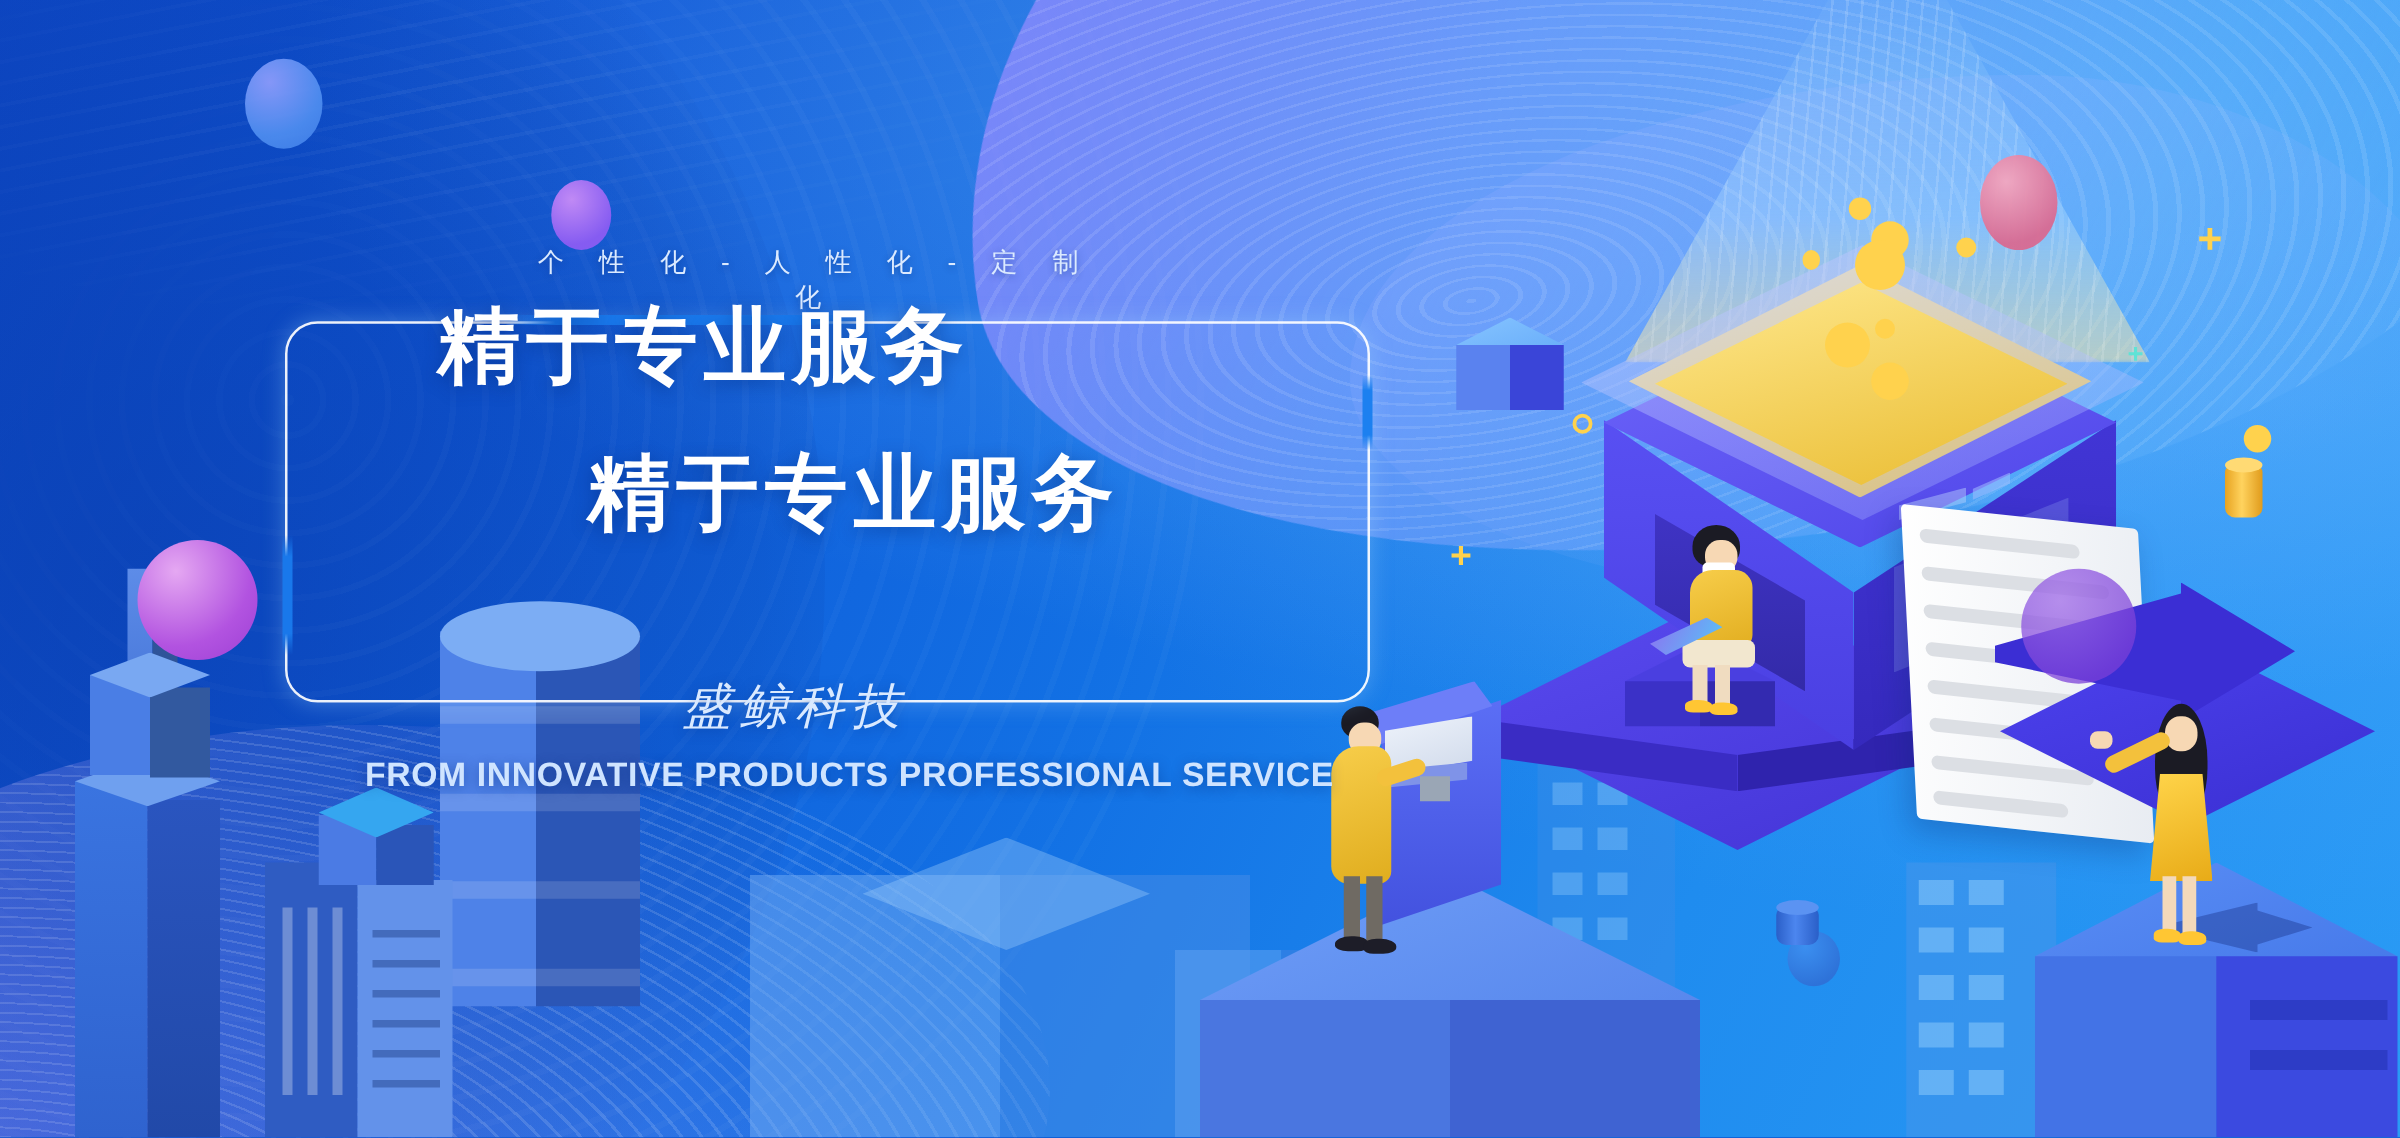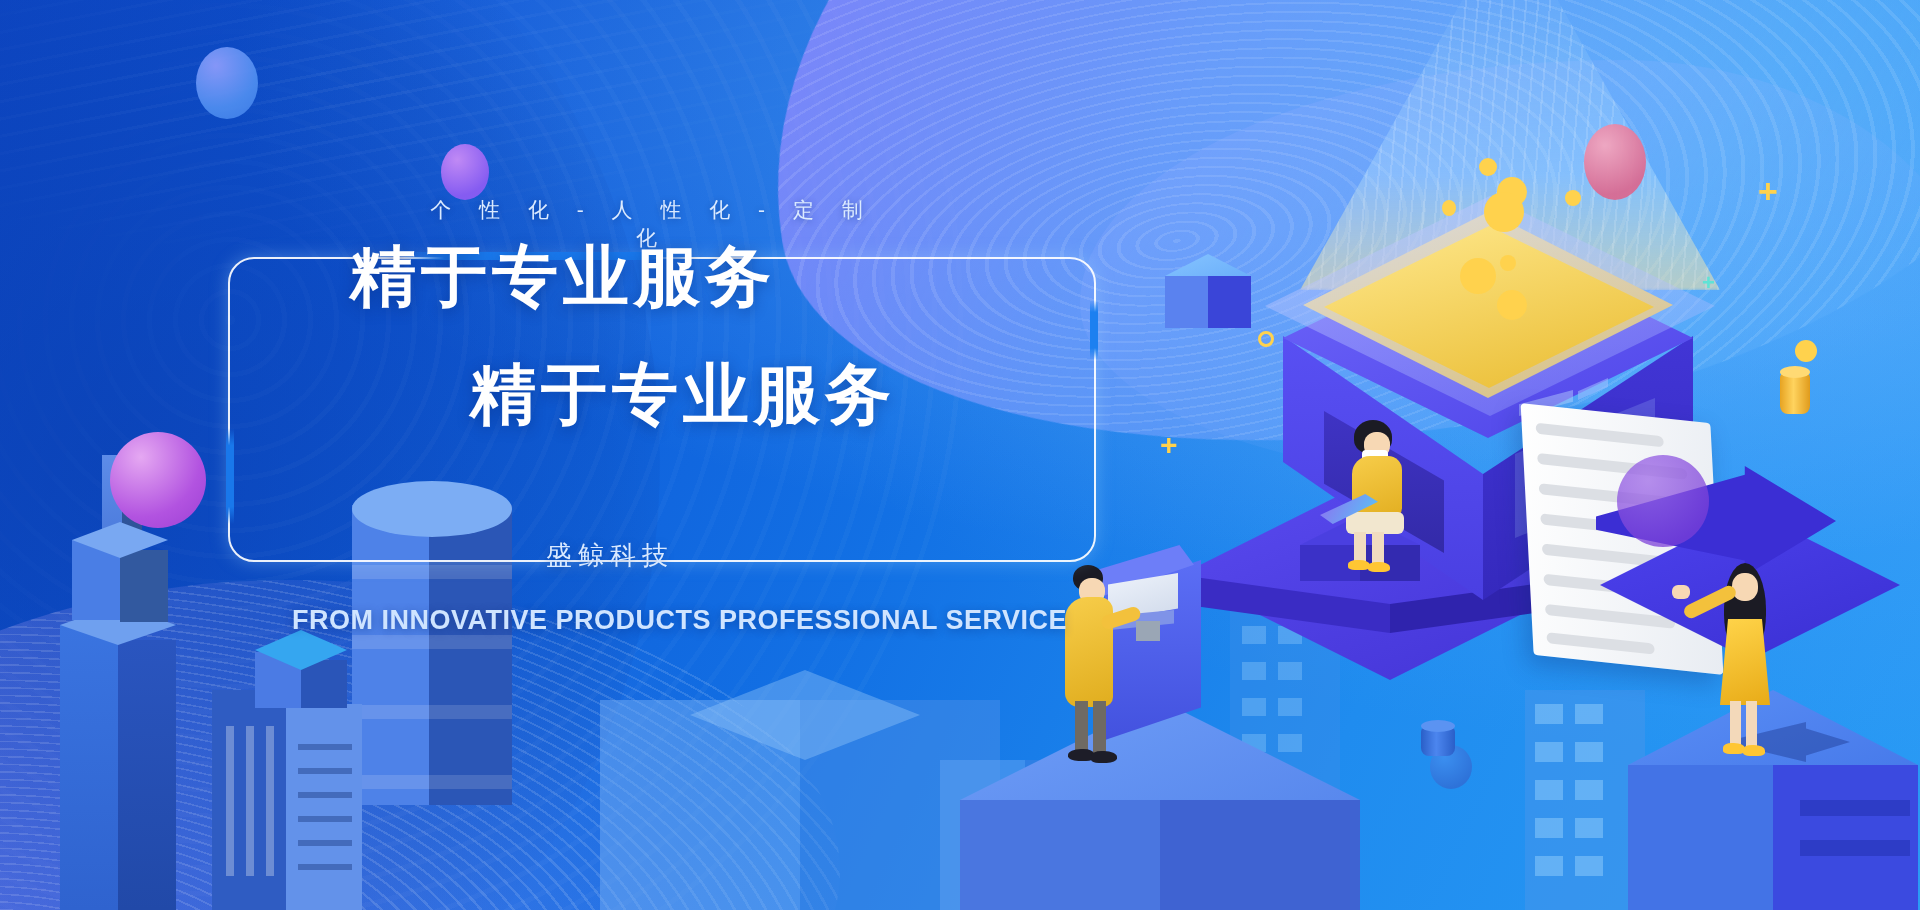--- a/index.html
+++ b/index.html
@@ -111,22 +111,23 @@
     color:#fff; font-size:66px; font-weight:700; letter-spacing:5px; white-space:nowrap;
     text-shadow:0 3px 14px rgba(4,40,120,.45);
   }
   .h2{
     position:absolute; left:470px; top:350px; width:560px;
     color:#fff; font-size:66px; font-weight:700; letter-spacing:5px; white-space:nowrap;
     text-shadow:0 3px 14px rgba(4,40,120,.45);
   }
   .brand{
     position:absolute; left:546px; top:538px; width:300px;
-    color:#d9e9ff; font-size:26px; letter-spacing:6px; white-space:nowrap;
+    color:#d9e9ff; font-size:39px; letter-spacing:6px; white-space:nowrap;
     text-shadow:0 2px 10px rgba(4,40,120,.4);
+    font-style:italic;
   }
   .eng{
     position:absolute; left:292px; top:605px; width:760px; text-align:center;
     color:#cfe4ff; font-size:27px; font-weight:700; letter-spacing:.5px; white-space:nowrap;
     text-shadow:0 2px 10px rgba(4,40,120,.45);
   }
 
   
   .beam{
     position:absolute; left:1300px; top:-40px; width:420px; height:330px;

